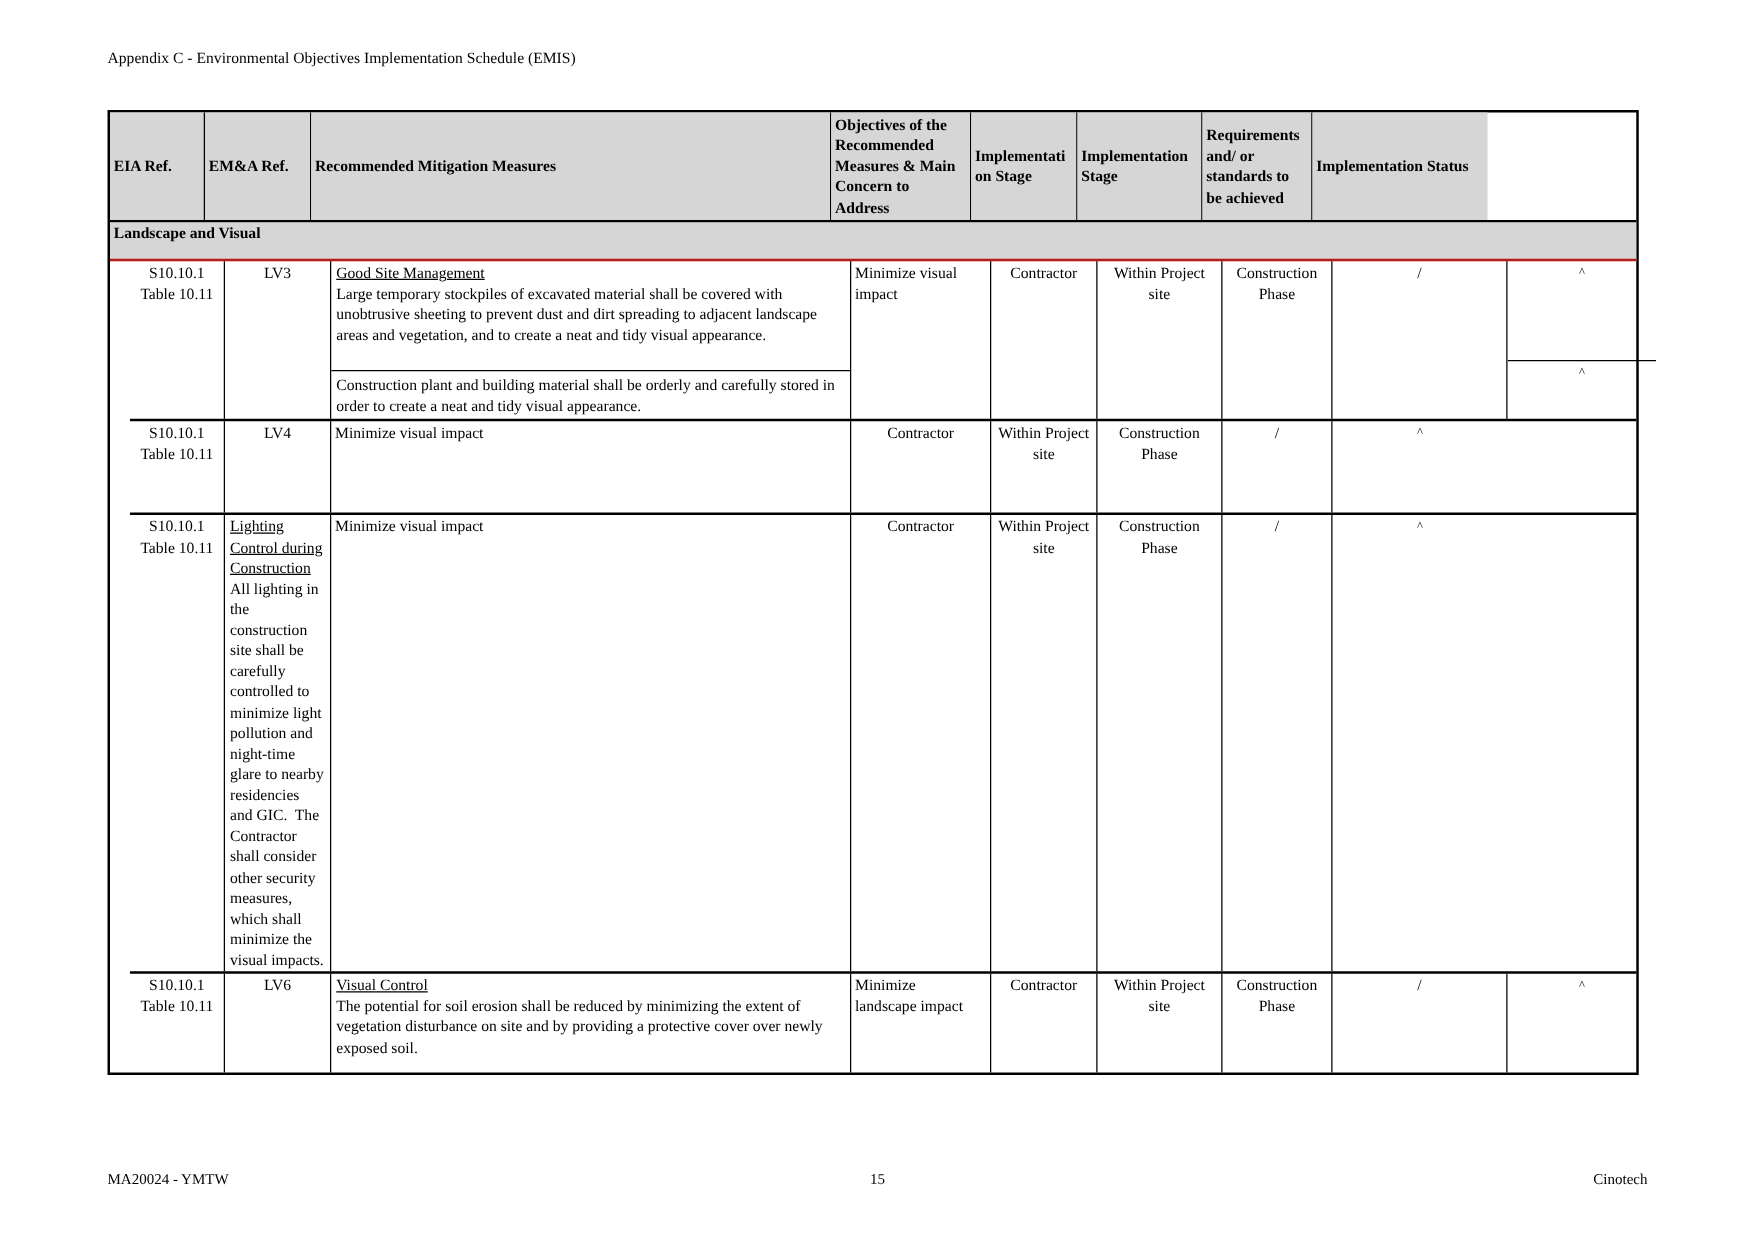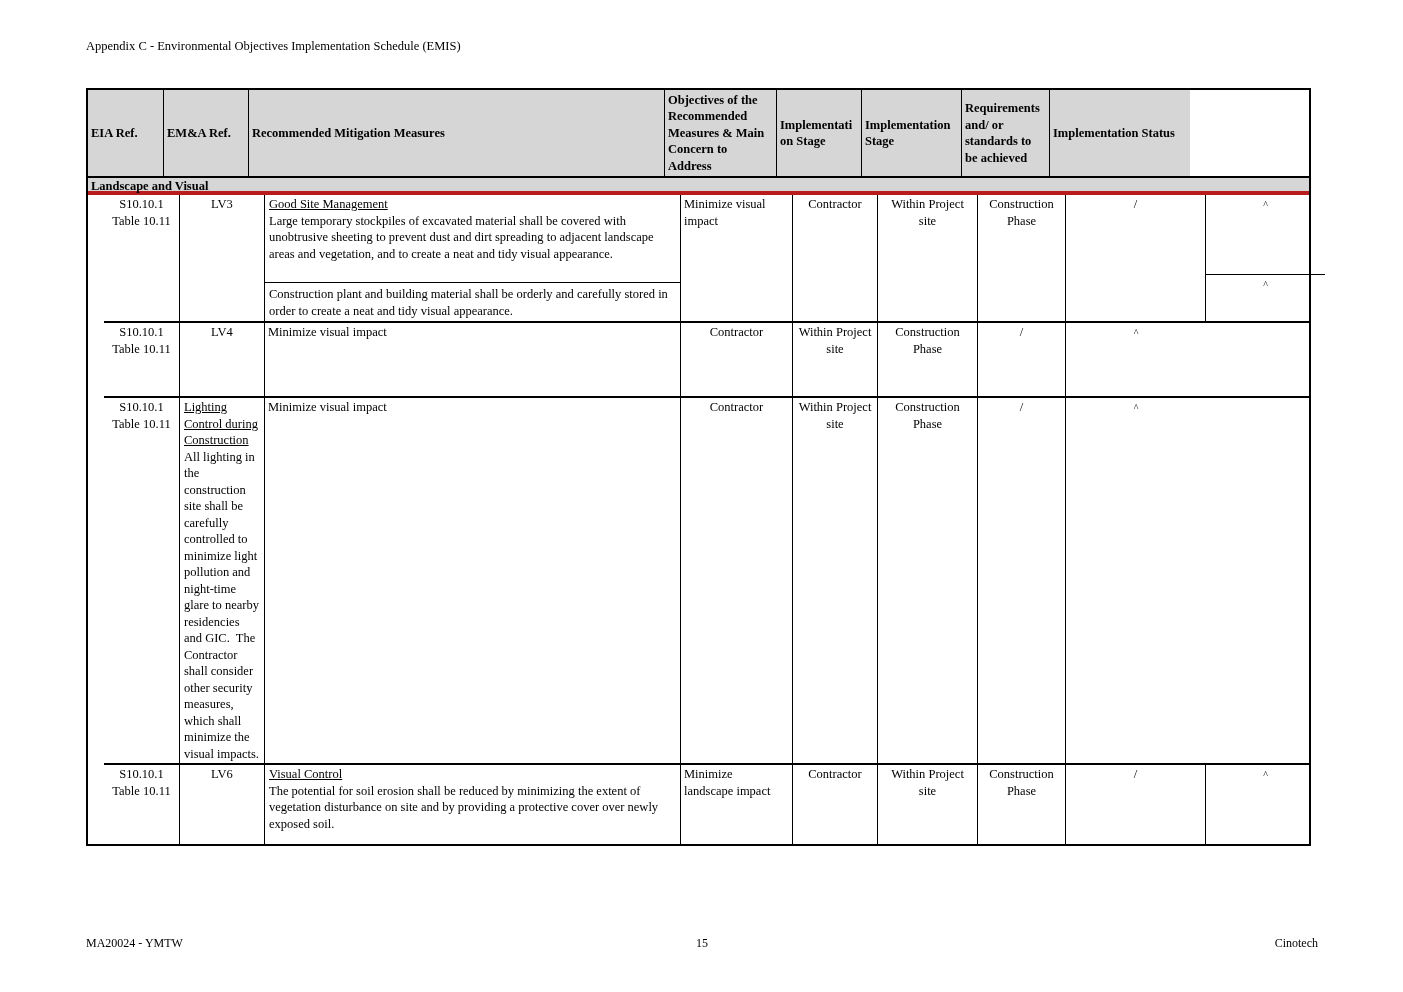--- a/index.html
+++ b/index.html
@@ -40,24 +40,24 @@
     background:var(--hdrbg,#d6d6d6);
     font-weight:bold;
     display:flex;flex-direction:column;justify-content:center;
     height:86px;
     line-height:16.5px;
   }
   .breakall{word-break:break-all;}
   
   .t-section{
     background:var(--hdrbg,#d6d6d6);
-    border-bottom:4px solid #b91c1c;
+    border-bottom:2px solid #b91c1c;
     font-weight:bold;
     font-size:12.5px;
-    height:17px;line-height:16px;
+    height:31px;line-height:16px;
     padding:0 3px;
     box-sizing:border-box;
   }
   
   .t-body{border-bottom:2px solid #000;margin-left:16px;}
   .t-body.last{border-bottom:none;}
   .c-center{text-align:center;}
   .c-pre{white-space:pre-line;}
   .body-text{white-space:pre-wrap;}
   .u{text-decoration:underline;}

